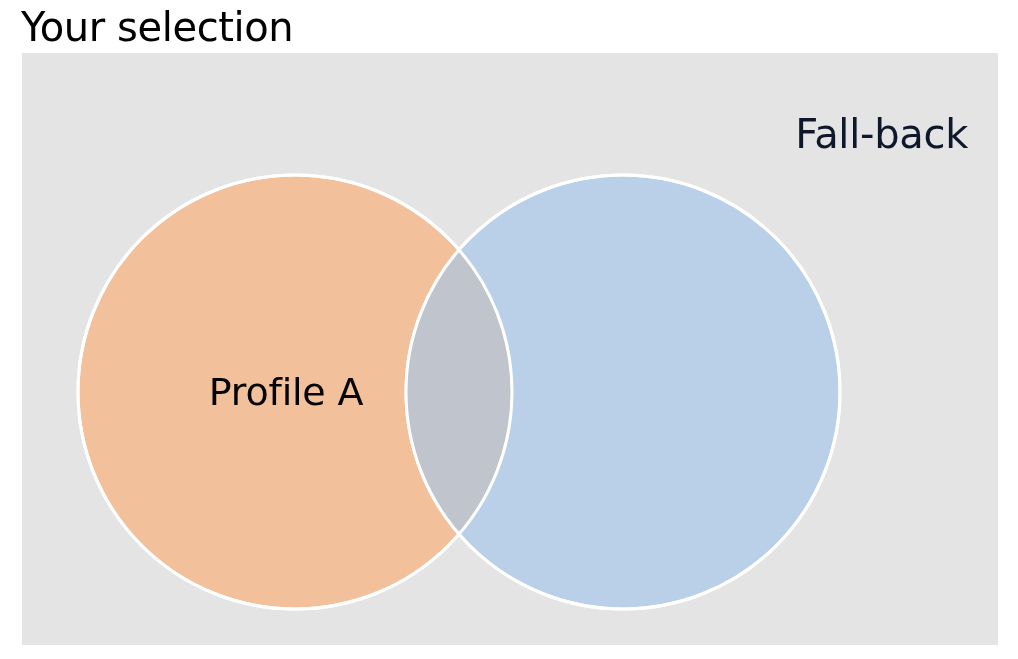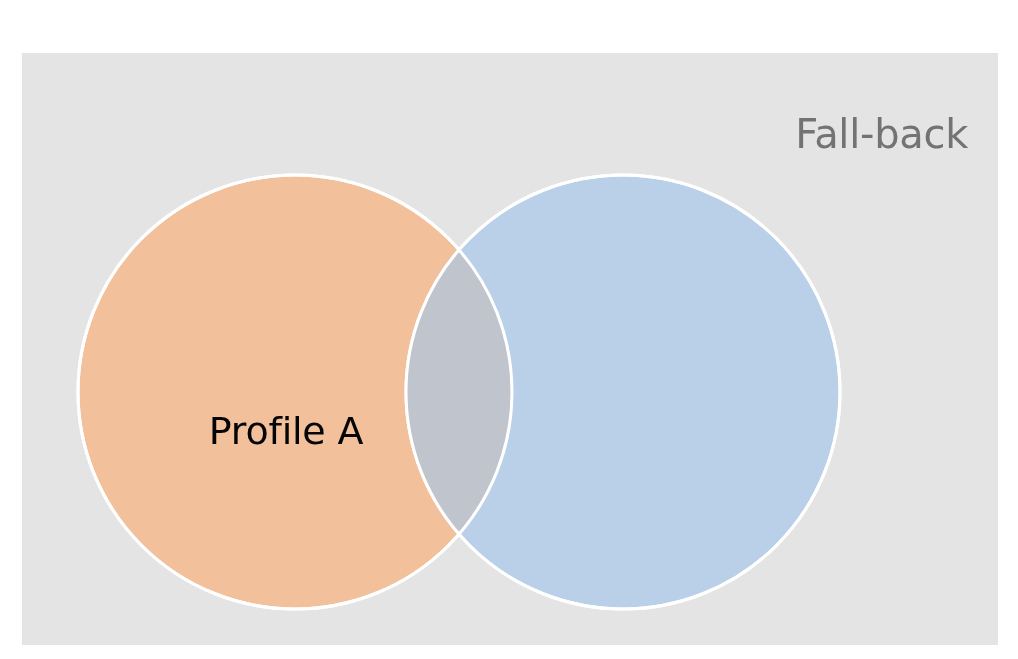--- a/index.html
+++ b/index.html
@@ -45,43 +45,44 @@
     height: 592px;
     display: block;
   }
   .fallback-label {
     position: absolute;
     right: 30px;
     top: 57px;
     font-size: 40px;
     font-weight: 400;
     letter-spacing: -0.3px;
-    color: #737373;
+    color: #0f172a;
     line-height: 48px;
     white-space: nowrap;
   }
   .circle-label {
     position: absolute;
     font-size: 38px;
     font-weight: 400;
     letter-spacing: -0.2px;
     color: #050505;
     line-height: 44px;
     white-space: nowrap;
     transform: translate(-50%, -50%);
     pointer-events: none;
   }
-  .label-a { left: 264px; top: 340px; margin-top: 39px; }
+  .label-a { left: 264px; top: 340px; }
   .label-b { left: 633px; top: 340px; }
 </style>
 </head>
 <body>
 
 <div id="canvas" style="background: rgb(255, 255, 255);">
 
+  <div class="page-title">Your selection</div>
 
   <div class="venn-panel" style="background: rgb(228, 228, 228);">
 
     <svg class="venn-svg" viewBox="0 0 976 592" xmlns="http://www.w3.org/2000/svg">
       <defs>
         <clipPath id="clip-a">
           <circle id="clipcirc-a" cx="273" cy="339" r="217"></circle>
         </clipPath>
       </defs>
 

